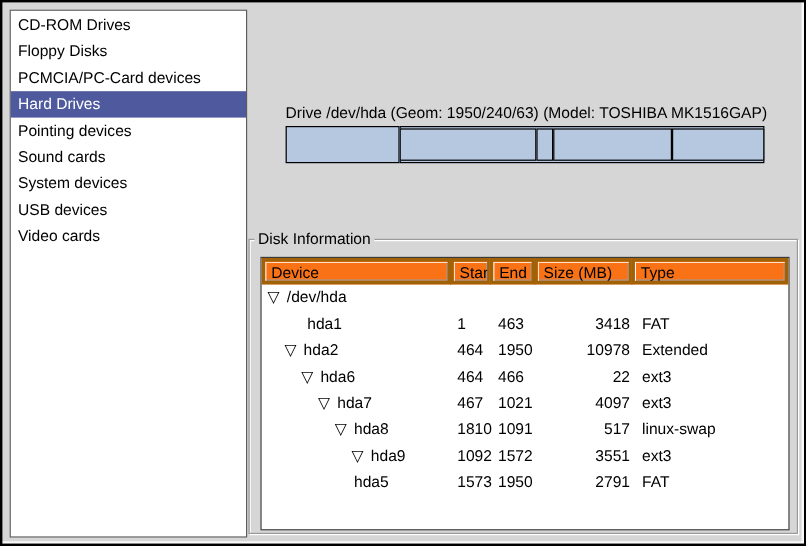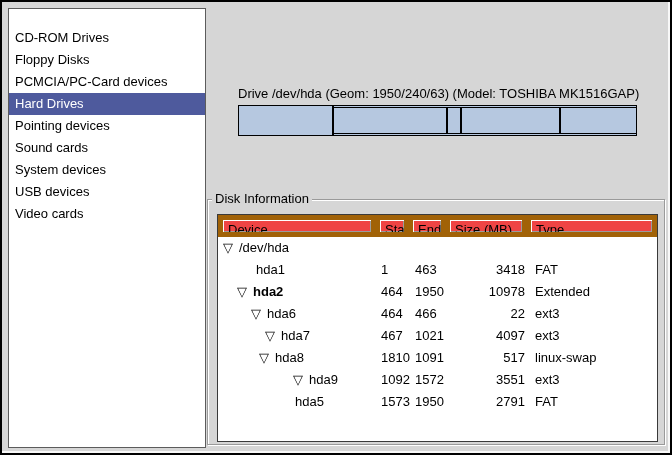--- a/index.html
+++ b/index.html
@@ -10,21 +10,21 @@
   }
   .win-border{
     position:absolute;inset:0;border:2px solid #000;
     box-shadow:inset -2px -2px 0 rgba(250,250,250,.95);
     pointer-events:none;z-index:50;
   }
   
   .list{
     position:absolute;left:8px;top:8px;width:198px;height:440px;
     background:#fff;border:1px solid #5c5c5c;box-sizing:border-box;
-    padding-top:18px;
+    padding-top:1px;
   }
   .list-item{height:22px;line-height:22px;padding-left:6px;white-space:nowrap;cursor:default;}
   .list-item.selected{background:var(--sel,#4e5a9d);color:#fff;}
   
   .drive-label{position:absolute;left:238px;top:86px;white-space:nowrap;}
   .bar{position:absolute;left:238px;top:105px;width:399px;height:31px;}
   .seg{position:absolute;top:0;height:100%;background:var(--barfill,#b6c8e0);
        border:1px solid #000;box-sizing:border-box;}
   .seg.logical{top:2px;height:calc(100% - 4px);}
   
@@ -37,22 +37,22 @@
     position:absolute;top:-9px;left:4px;background:#d6d6d6;
     padding:0 3px;line-height:16px;white-space:nowrap;
   }
   
   .table{
     position:absolute;left:9px;top:14px;width:441px;height:228px;
     background:#fff;border:1px solid #3a3a3a;box-sizing:border-box;overflow:hidden;
   }
   .thead{display:flex;height:22px;}
   .th{
-    box-sizing:border-box;height:22px;line-height:20px;background:#ef4444;
-    border:5px solid #a16207;padding-left:5px;white-space:nowrap;overflow:hidden;
+    box-sizing:border-box;height:22px;line-height:20px;background:#f97316;
+    border:3px solid #a16207;padding-left:5px;white-space:nowrap;overflow:hidden;
     box-shadow:inset 1px 1px 0 #fff,inset -1px -1px 0 #9c9c9c;cursor:default;
   }
   .th + .th{margin-left:-1px;}
   .c0{width:158px;} .c1{width:34px;} .c2{width:38px;} .c3{width:82px;} .c4{flex:1;min-width:0;}
   .tr{display:flex;height:22px;line-height:22px;}
   .td{box-sizing:border-box;white-space:nowrap;overflow:hidden;}
   .td.c1,.td.c2,.td.c4{padding-left:5px;}
   .td.c3{text-align:right;padding-right:5px;}
   .exp,.exp-sp{display:inline-block;width:16px;font-size:13px;}
 </style>
@@ -102,42 +102,42 @@
           <div class="td c4"></div>
         </div>
         <div class="tr">
           <div class="td c0" style="padding-left: 22px;"><span class="exp-sp"></span><span>hda1</span></div>
           <div class="td c1">1</div>
           <div class="td c2">463</div>
           <div class="td c3">3418</div>
           <div class="td c4">FAT</div>
         </div>
         <div class="tr">
-          <div class="td c0" style="padding-left: 19px; font-weight: bold;"><span class="exp">▽</span><span>hda2</span></div>
+          <div class="td c0" style="padding-left: 19px;"><span class="exp">▽</span><span>hda2</span></div>
           <div class="td c1">464</div>
           <div class="td c2">1950</div>
           <div class="td c3">10978</div>
           <div class="td c4">Extended</div>
         </div>
         <div class="tr">
           <div class="td c0" style="padding-left: 33px;"><span class="exp">▽</span><span>hda6</span></div>
           <div class="td c1">464</div>
           <div class="td c2">466</div>
           <div class="td c3">22</div>
           <div class="td c4">ext3</div>
         </div>
         <div class="tr">
           <div class="td c0" style="padding-left: 47px;"><span class="exp">▽</span><span>hda7</span></div>
           <div class="td c1">467</div>
           <div class="td c2">1021</div>
           <div class="td c3">4097</div>
           <div class="td c4">ext3</div>
         </div>
         <div class="tr">
-          <div class="td c0" style="padding-left: 41px;"><span class="exp">▽</span><span>hda8</span></div>
+          <div class="td c0" style="padding-left: 61px;"><span class="exp">▽</span><span>hda8</span></div>
           <div class="td c1">1810</div>
           <div class="td c2">1091</div>
           <div class="td c3">517</div>
           <div class="td c4">linux-swap</div>
         </div>
         <div class="tr">
           <div class="td c0" style="padding-left: 75px;"><span class="exp">▽</span><span>hda9</span></div>
           <div class="td c1">1092</div>
           <div class="td c2">1572</div>
           <div class="td c3">3551</div>

